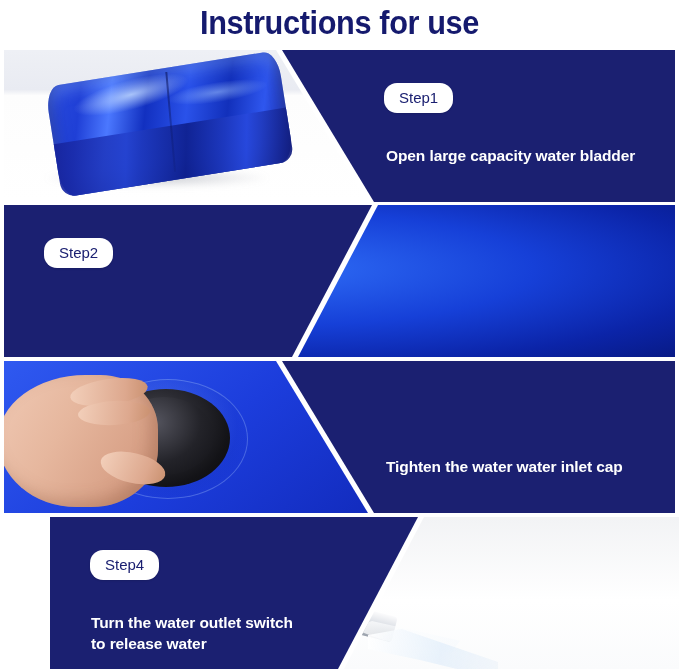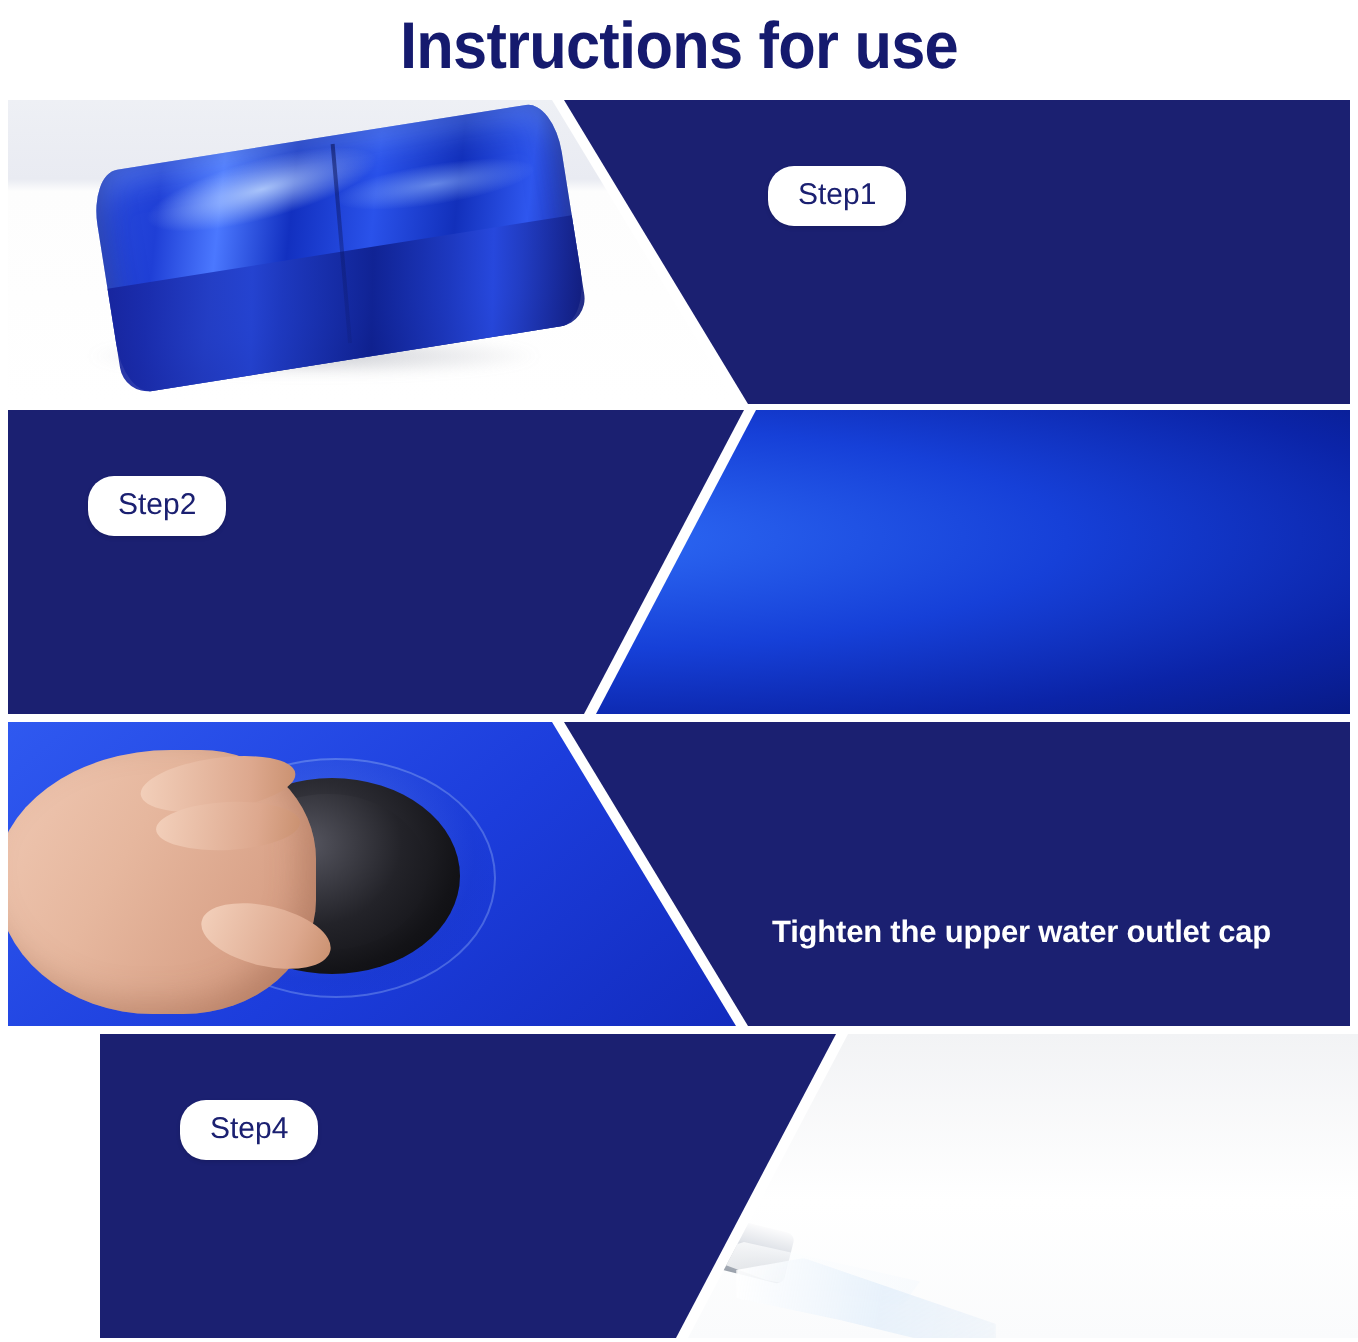--- a/index.html
+++ b/index.html
@@ -248,20 +248,21 @@
           <div class="fold"></div>
           <div class="hi1"></div>
           <div class="hi2"></div>
           <div class="seam"></div>
         </div>
       </div>
     </div>
     <div class="half navy clip-navy-right"></div>
     <div class="txtblock txt-right">
       <div class="badge">Step1</div>
+      <div class="steptext">Open large capacity water bladder</div>
     </div>
   </div>
 
   <div class="row r2">
     <div class="half photo clip-photo-right">
       <div class="scene s2">
         <div class="ring"></div>
         <div class="collar"></div>
         <div class="teeth">
           <i style="left:2px;  top:22px;"></i>
@@ -295,21 +296,21 @@
         <div class="cap"></div>
         <div class="capface"></div>
         <div class="hand"></div>
         <div class="finger f1"></div>
         <div class="finger f2"></div>
         <div class="finger thumb"></div>
       </div>
     </div>
     <div class="half navy clip-navy-right"></div>
     <div class="txtblock txt-right">
-      <div class="steptext">Tighten the upper water outlet cap</div>
+      <div class="steptext">Tighten the water water inlet cap</div>
     </div>
   </div>
 
   <div class="row r4">
     <div class="half photo clip-photo-right">
       <div class="scene s4">
         <div class="tank"></div>
         <div class="tankring"></div>
         <div class="nut"></div>
         <div class="pipe"></div>
@@ -318,16 +319,18 @@
         <div class="lever"></div>
         <div class="leverknob"></div>
         <div class="redbtn"></div>
         <div class="jet2"></div>
         <div class="jet"></div>
       </div>
     </div>
     <div class="half navy clip-navy-left"></div>
     <div class="txtblock txt-left">
       <div class="badge">Step4</div>
+      <div class="steptext">Turn the water outlet switch
+to release water</div>
     </div>
   </div>
 
 </div>
 
 </body></html>

